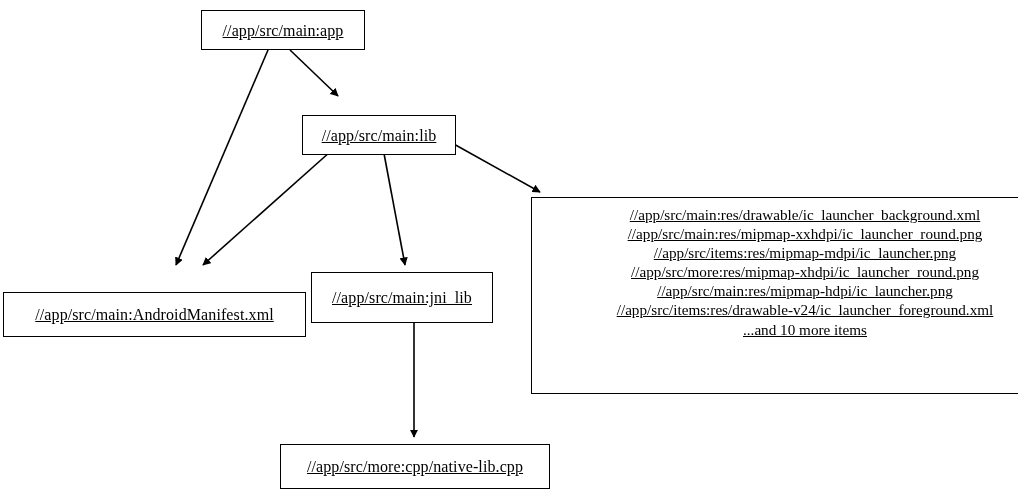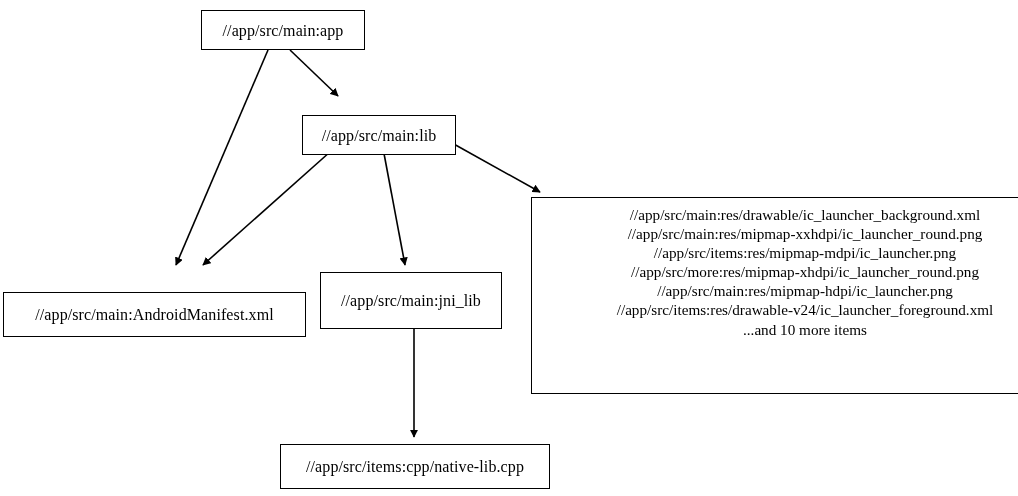--- a/index.html
+++ b/index.html
@@ -47,20 +47,21 @@
   .node {
     position: absolute;
     box-sizing: border-box;
     border: 1px solid #000000;
     background: #ffffff;
     display: flex;
     align-items: center;
     justify-content: center;
     text-align: center;
     white-space: nowrap;
+    text-decoration: underline;
   }
 
   .node-label {
     font-size: 16px;
     line-height: 19px;
     letter-spacing: 0.1px;
   }
 
   
   .node.multiline {
@@ -76,21 +77,21 @@
     display: block;
     font-size: 15.2px;
     line-height: 19.1px;
     white-space: nowrap;
   }
 
   
   #node-app            { left: 201px; top: 10px;  width: 164px; height: 40px; }
   #node-lib            { left: 302px; top: 103px; width: 154px; height: 40px; margin-top: 12px; }
   #node-manifest       { left: 3px;   top: 272px; width: 303px; height: 45px; margin-top: 20px; }
-  #node-jnilib         { left: 320px; top: 272px; width: 182px; height: 57px; }
+  #node-jnilib         { left: 311px; top: 272px; width: 182px; height: 51px; }
   #node-resources      { left: 531px; top: 197px; width: 548px; height: 197px; }
   #node-nativelib      { left: 280px; top: 444px; width: 270px; height: 45px; }
 </style>
 </head>
 <body>
 
 <div id="graph-canvas">
 
   <svg id="edge-layer" viewBox="0 0 1018 496" width="1018" height="496">
     <defs>
@@ -136,17 +137,17 @@
         <span class="line">//app/src/main:res/mipmap-xxhdpi/ic_launcher_round.png</span>
         <span class="line">//app/src/items:res/mipmap-mdpi/ic_launcher.png</span>
         <span class="line">//app/src/more:res/mipmap-xhdpi/ic_launcher_round.png</span>
         <span class="line">//app/src/main:res/mipmap-hdpi/ic_launcher.png</span>
         <span class="line">//app/src/items:res/drawable-v24/ic_launcher_foreground.xml</span>
         <span class="line">...and 10 more items</span>
       </span>
     </div>
 
     <div class="node" id="node-nativelib">
-      <span class="node-label">//app/src/items:cpp/native-lib.cpp</span>
+      <span class="node-label">//app/src/more:cpp/native-lib.cpp</span>
     </div>
 
   </div>
 </div>
 
 </body></html>

